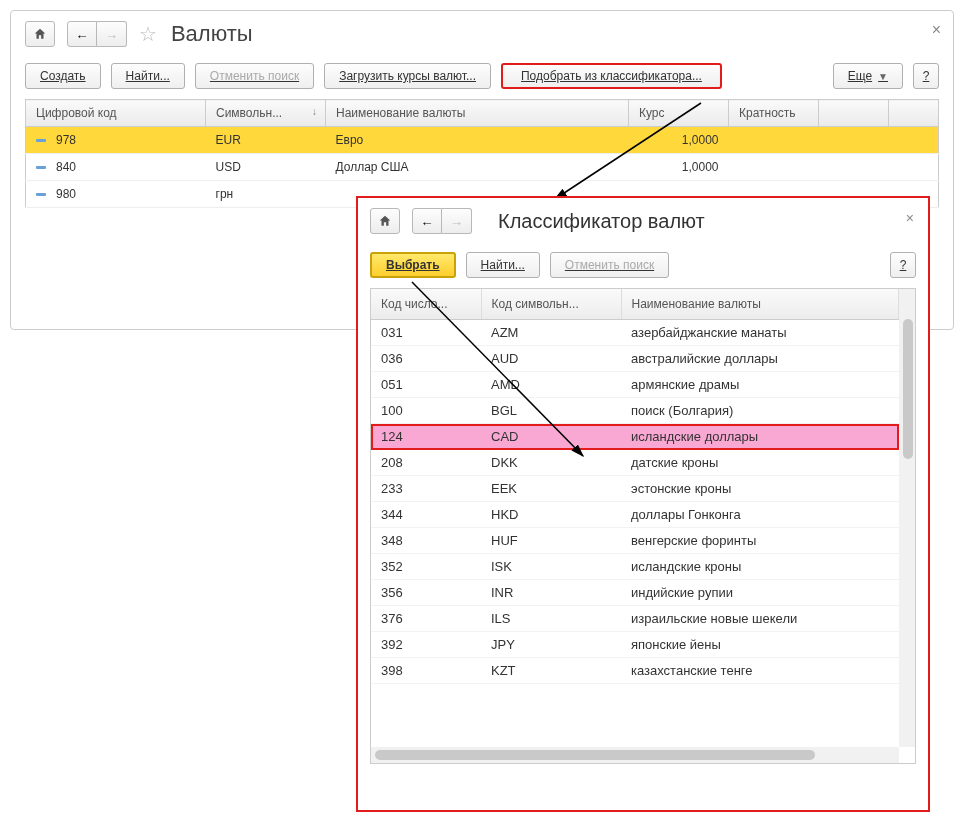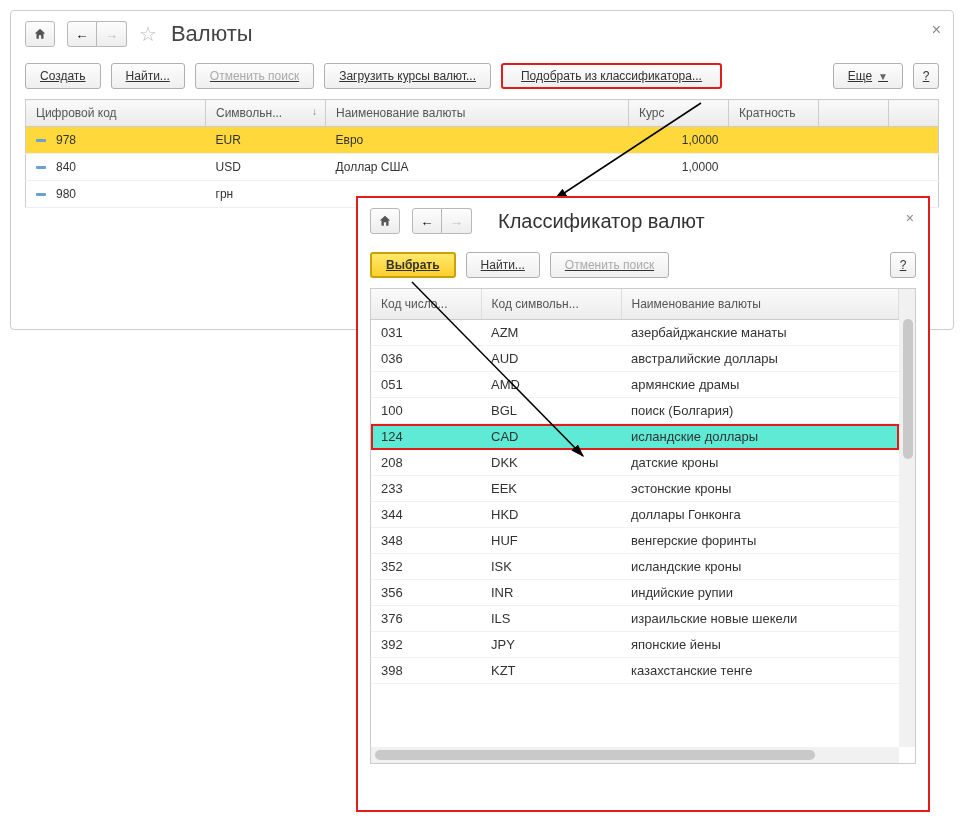--- a/index.html
+++ b/index.html
@@ -95,21 +95,21 @@
   .scroll-thumb-v { position:absolute; right:2px; top:30px; width:10px; height:140px; background:#c9c9c9; border-radius:5px;}
   .scroll-track-h { position:absolute; left:0; right:16px; bottom:0; height:16px; background:#f1f1f1;}
   .scroll-thumb-h { position:absolute; left:4px; bottom:3px; height:10px; width:440px; background:#c9c9c9; border-radius:5px;}
   .popup-table { width: calc(100% - 16px); border-collapse:collapse;}
   .popup-table th {
     background:linear-gradient(#fafafa,#ececec);
     border-bottom:1px solid #ccc; border-right:1px solid #ddd;
     text-align:left; padding:8px 10px; font-weight:normal; font-size:12px; color:#555;
   }
   .popup-table td { padding:5px 10px; font-size:13px; border-bottom:1px solid #f2f2f2;}
-  .hl-row td { background:#5eead4; }
+  .hl-row td { background:#f9a8d4; }
   svg.arrow { position:absolute; pointer-events:none; }
   .chev { font-size:10px; color:#666; }
   .arrow-glyph { font-family: Arial; }
 </style>
 </head>
 <body>
 
 <div class="window" style="height:320px;">
   <span class="close-x">×</span>
 

